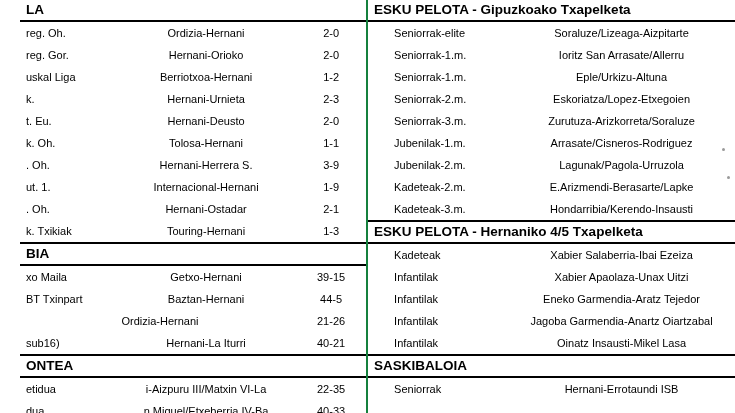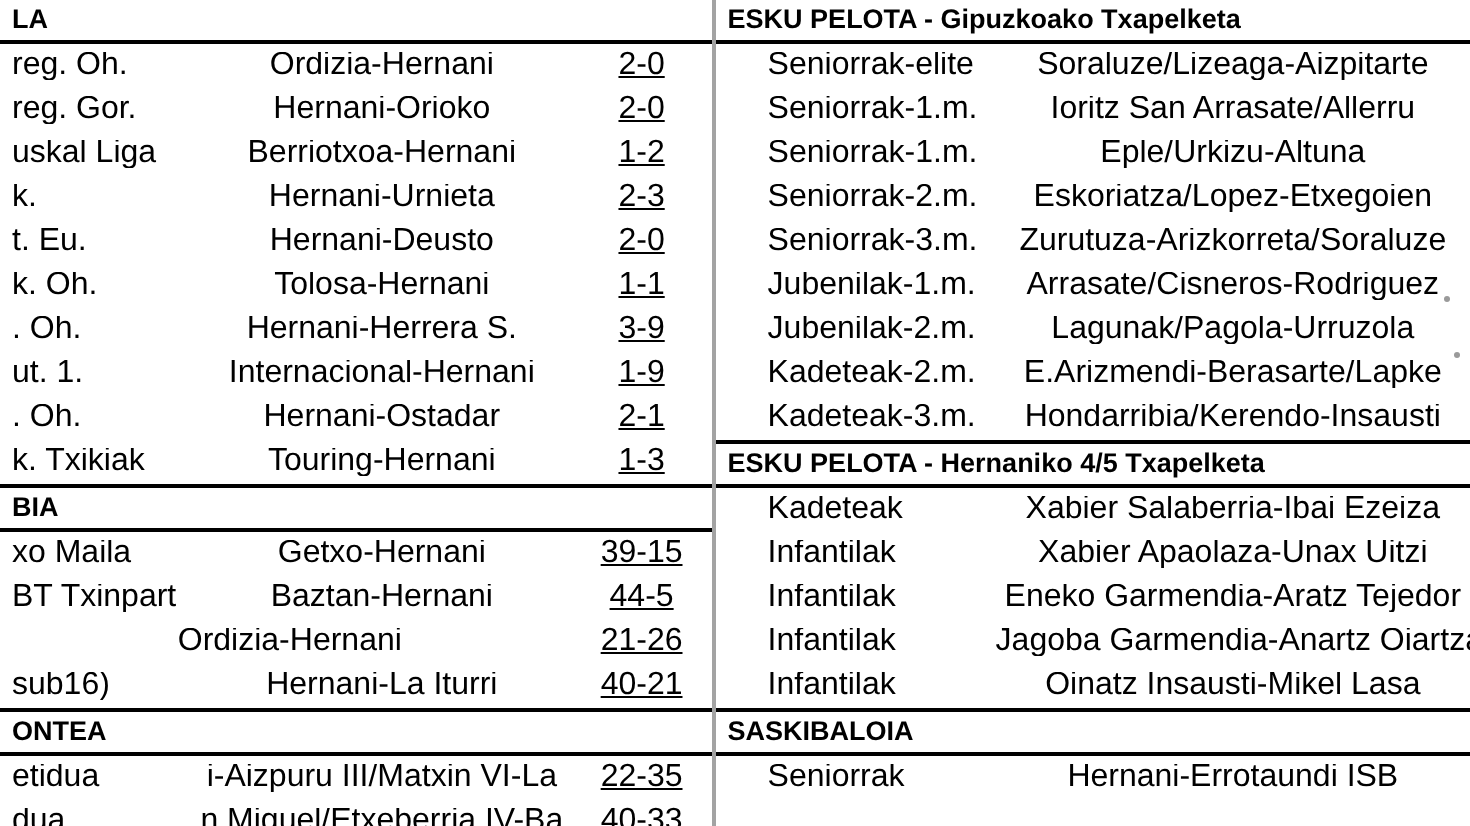--- a/index.html
+++ b/index.html
@@ -21,23 +21,24 @@
     box-sizing: border-box;
   }
   .cols {
     display: flex;
     width: 735px;
     height: 413px;
   }
   .col-left {
     width: 384px;
     box-sizing: border-box;
-    border-right: 2px solid #a3a3a3;
+    border-right: 2px solid #15803d;
     overflow: hidden;
     position: relative;
+    margin-left: 20px;
   }
   .col-right {
     width: 405px;
     box-sizing: border-box;
     overflow: hidden;
     position: relative;
   }
   
   .sec-head {
     font-weight: bold;
@@ -49,21 +50,21 @@
     white-space: nowrap;
     overflow: hidden;
   }
   .col-left .sec-head.first, .col-right .sec-head.first {
     border-top: none;
   }
   
   .row {
     display: flex;
     align-items: center;
-    font-size: 16px;
+    font-size: 11px;
     line-height: 14px;
     height: 22px;
     white-space: nowrap;
     overflow: hidden;
   }
   .cat {
     width: 92px;
     padding-left: 6px;
     box-sizing: border-box;
     overflow: hidden;
@@ -72,21 +73,20 @@
   .match {
     flex: 1;
     text-align: center;
     overflow: hidden;
   }
   .score {
     width: 66px;
     text-align: center;
     box-sizing: border-box;
     padding-right: 4px;
-    text-decoration: underline;
   }
   
   .col-right .cat {
     width: 120px;
     padding-left: 6px;
     margin-left: 20px;
   }
   .col-right .match {
     flex: 1;
     text-align: center;

